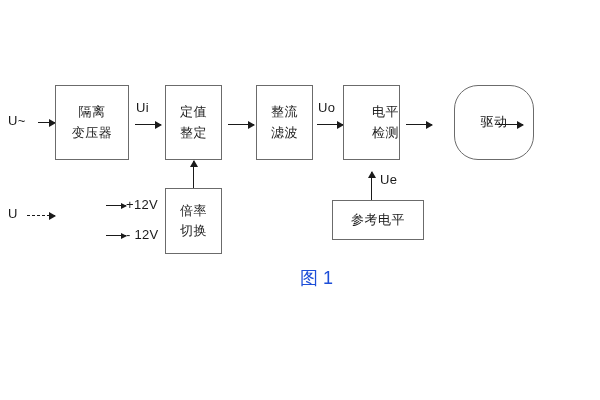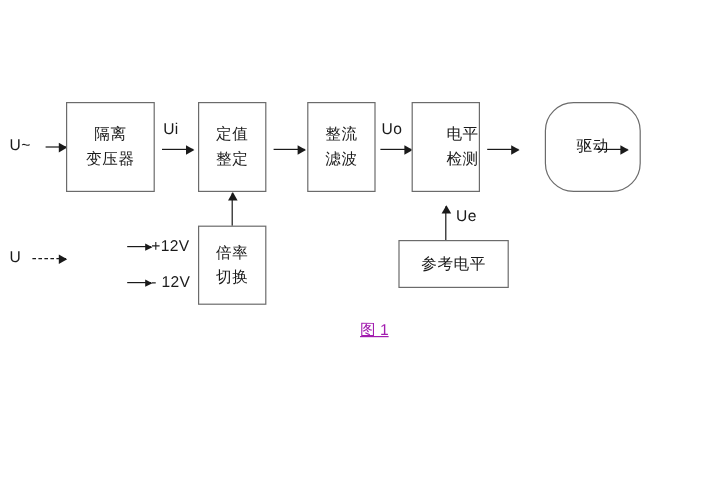--- a/index.html
+++ b/index.html
@@ -35,24 +35,23 @@
   }
   .label {
     position: absolute;
     color: #1a1a1a;
     font-size: 13px;
     white-space: nowrap;
     letter-spacing: 0.3px;
   }
   .caption {
     position: absolute;
-    color: #a21caf;
-    font-size: 13px;
+    color: #1d4ed8;
+    font-size: 18px;
     white-space: nowrap;
-    text-decoration: underline;
   }
   
   .harrow {
     position: absolute;
     height: 1.4px;
     background: #1a1a1a;
   }
   .harrow::after {
     content: "";
     position: absolute;

